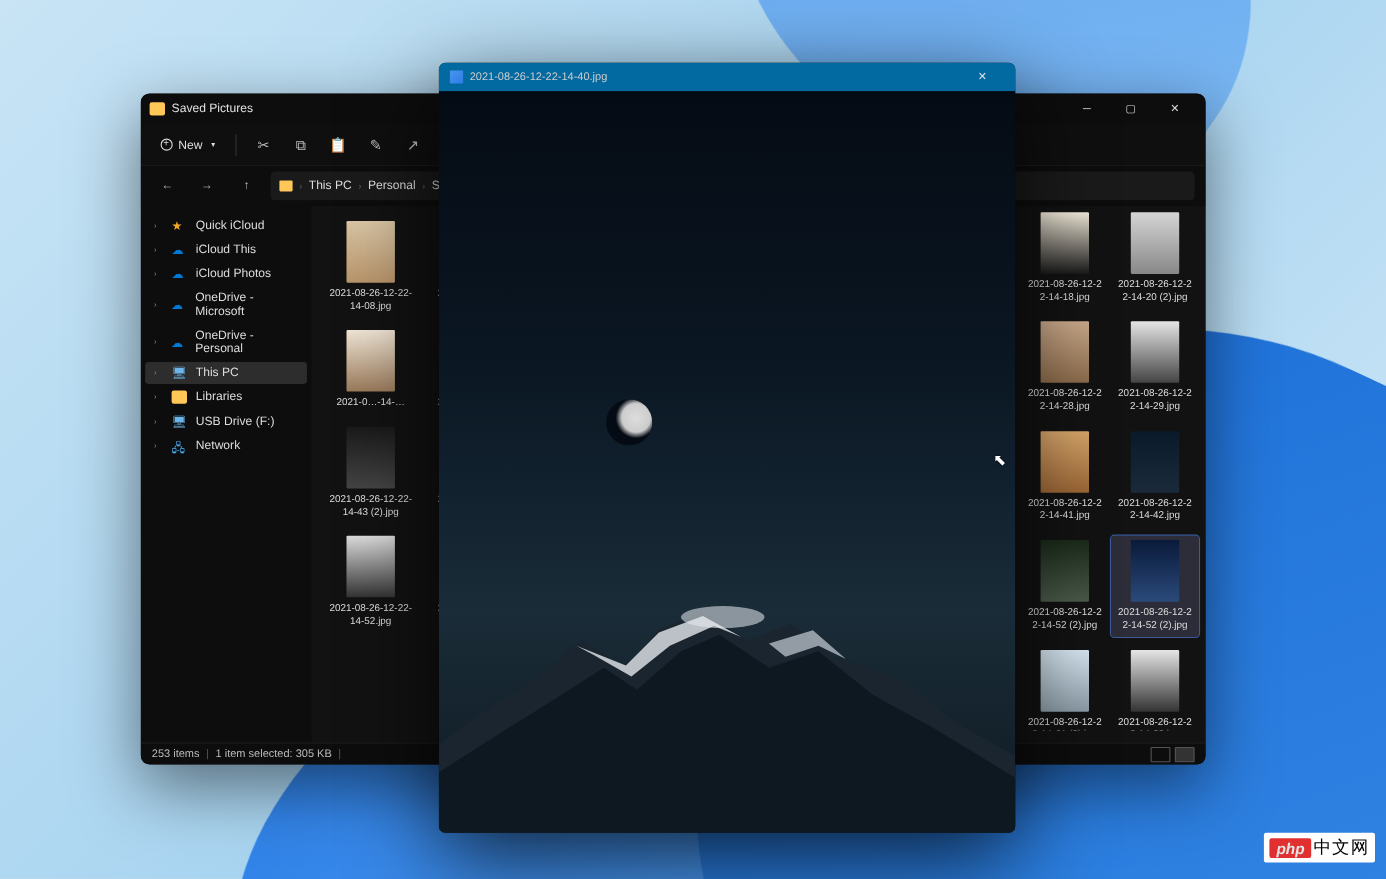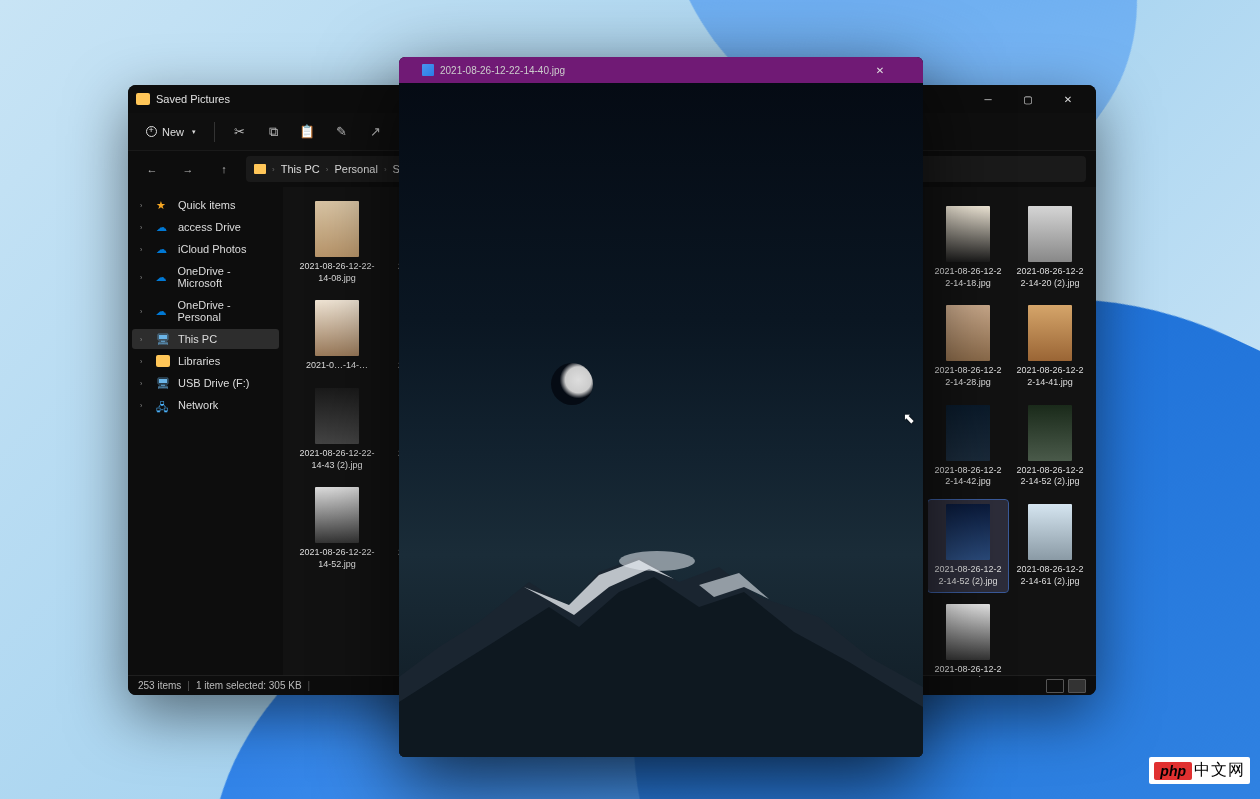--- a/index.html
+++ b/index.html
@@ -45,32 +45,32 @@
 .thumb{display:flex;flex-direction:column;align-items:center;padding:4px;border-radius:3px}
 .thumb.sel{background:#2d2d3a;outline:1px solid #3a5a9a}
 .timg{width:44px;height:56px;border-radius:1px;margin-bottom:4px}
 .tname{font-size:9px;color:#ddd;text-align:center;line-height:1.3;word-break:break-all}
 .statusbar{height:20px;border-top:1px solid #1f1f1f;display:flex;align-items:center;padding:0 10px;font-size:10px;color:#bbb;background:#0d0d0d}
 .statusbar .sep{margin:0 6px;color:#555}
 .view-ic{width:18px;height:14px;margin-left:4px;border:1px solid #555;border-radius:1px}
 
 
 .preview{position:absolute;left:399px;top:57px;width:524px;height:700px;background:#0a0a0a;border-radius:6px;box-shadow:0 25px 80px rgba(0,0,0,.7);display:flex;flex-direction:column;overflow:hidden;color:#e0e0e0}
-.pv-title{height:26px;display:flex;align-items:center;padding:0 23px;background:#701a75;font-size:10px}
+.pv-title{height:26px;display:flex;align-items:center;padding:0 10px;background:#0369a1;font-size:10px}
 .pv-ic{width:12px;height:12px;background:linear-gradient(135deg,#4a95ee,#2a7de6);margin-right:6px;border-radius:1px}
 .pv-title .ttxt{flex:1;color:#ccc}
 .pv-close{width:40px;height:26px;display:flex;align-items:center;justify-content:center}
 .pv-img{flex:1;position:relative;background:linear-gradient(180deg,#050b14 0%,#0a1622 35%,#12222f 55%,#1a2c38 70%,#0f1a22 100%);overflow:hidden}
 .moon{position:absolute;left:152px;top:280px;width:42px;height:42px;border-radius:50%;background:radial-gradient(circle at 65% 40%,#ddd 0%,#ccc 35%,transparent 50%),#050b14}
 .mtn{position:absolute;bottom:0;left:0;right:0;height:230px}
 .mtn svg{width:100%;height:100%}
 .cursor{position:absolute;left:903px;top:410px;color:#fff;font-size:14px;z-index:100;text-shadow:0 0 2px #000}
 
 .watermark{position:absolute;right:10px;bottom:15px;background:#fff;padding:3px 5px;display:flex;align-items:center;gap:2px;font-size:14px;border-radius:2px}
-.watermark .php{background:#e03030;color:#000000;padding:1px 6px;font-weight:bold;font-style:italic;border-radius:2px}
+.watermark .php{background:#e03030;color:#e5e5e5;padding:1px 6px;font-weight:bold;font-style:italic;border-radius:2px}
 .watermark .cn{letter-spacing:1px;font-size:16px}
 </style>
 </head>
 <body>
 
 <div class="win11-bg">
   <div class="bloom b3"></div>
   <div class="bloom b2"></div>
   <div class="bloom b1"></div>
 </div>
@@ -115,26 +115,26 @@
       <span>Saved Pictures</span>
     </div>
     <div class="searchbox"></div>
   </div>
 
   <div class="body">
     <div class="sidebar" id="sidebar">
         <div class="sb-item">
           <span class="sb-chev">›</span>
   <span class="sb-ic star">★</span>
-  <span>Quick items</span>
-        </div>
-        <div class="sb-item">
-          <span class="sb-chev">›</span>
-  <span class="sb-ic cloud">☁</span>
-  <span>access Drive</span>
+  <span>Quick iCloud</span>
+        </div>
+        <div class="sb-item">
+          <span class="sb-chev">›</span>
+  <span class="sb-ic cloud">☁</span>
+  <span>iCloud This</span>
         </div>
         <div class="sb-item">
           <span class="sb-chev">›</span>
   <span class="sb-ic cloud">☁</span>
   <span>iCloud Photos</span>
         </div>
         <div class="sb-item">
           <span class="sb-chev">›</span>
   <span class="sb-ic cloud">☁</span>
   <span>OneDrive - Microsoft</span>
@@ -207,33 +207,37 @@
     <span>253 items</span>
     <span class="sep">|</span>
     <span>1 item selected: 305 KB</span>
     <span class="sep">|</span>
     <div style="flex:1"></div>
     <div class="view-ic"></div>
     <div class="view-ic" style="background:#333"></div>
   </div>
 </div>
 
-<div style="position:absolute;left:928px;top:202px;width:165px;height:475px;overflow:hidden">
+<div style="position:absolute;left:928px;top:189px;width:165px;height:475px;overflow:hidden">
   <div class="grid" id="gridRight" style="grid-template-columns:repeat(2,80px);gap:8px 2px">
       <div class="thumb">
         <div class="timg" style="background:linear-gradient(#f0e8d8,#1a1a1a)"></div>
     <div class="tname">2021-08-26-12-22-14-18.jpg</div>
       </div>
       <div class="thumb">
         <div class="timg" style="background:linear-gradient(#d5d5d5,#888)"></div>
     <div class="tname">2021-08-26-12-22-14-20 (2).jpg</div>
       </div>
       <div class="thumb">
         <div class="timg" style="background:linear-gradient(#c8a88a,#8a6a4a)"></div>
     <div class="tname">2021-08-26-12-22-14-28.jpg</div>
+      </div>
+      <div class="thumb">
+        <div class="timg" style="background:linear-gradient(#e5e5e5,#444)"></div>
+    <div class="tname">2021-08-26-12-22-14-29.jpg</div>
       </div>
       <div class="thumb">
         <div class="timg" style="background:linear-gradient(#d5a56a,#9a6535)"></div>
     <div class="tname">2021-08-26-12-22-14-41.jpg</div>
       </div>
       <div class="thumb">
         <div class="timg" style="background:linear-gradient(#0a1a2a,#1a2a3a)"></div>
     <div class="tname">2021-08-26-12-22-14-42.jpg</div>
       </div>
       <div class="thumb">

